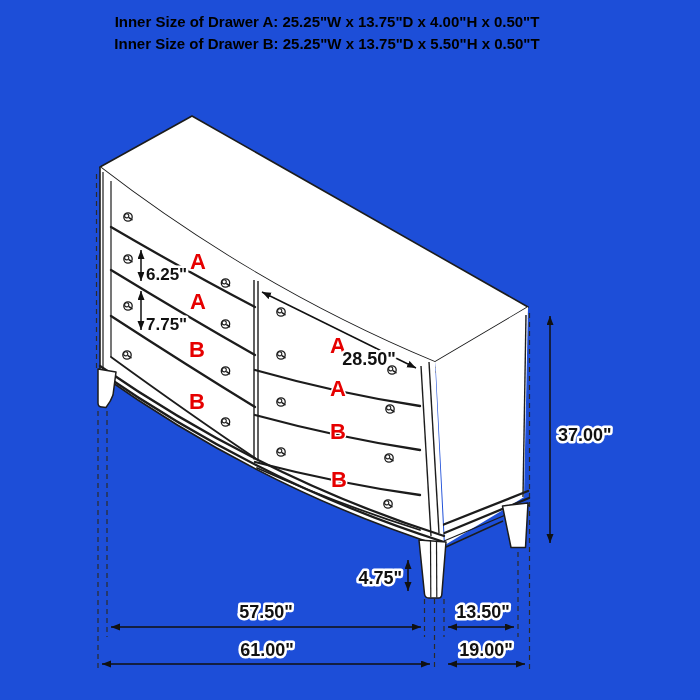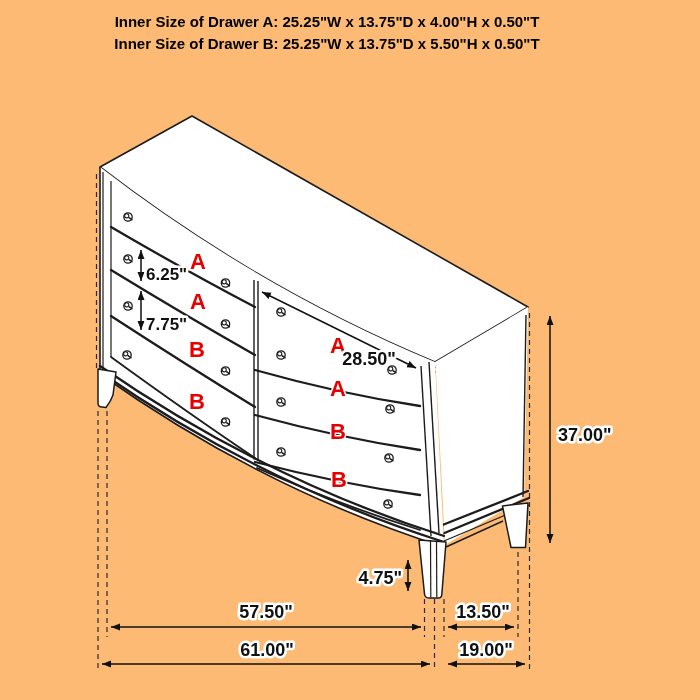--- a/index.html
+++ b/index.html
@@ -4,21 +4,21 @@
 <style>
   html, body {
     margin: 0;
     padding: 0;
     background: #ffffff;
   }
   #stage {
     position: relative;
     width: 700px;
     height: 700px;
-    background: #fdba74;
+    background: #1d4ed8;
     font-family: "Liberation Sans", sans-serif;
     overflow: hidden;
   }
   svg { display: block; }
   text { font-family: "Liberation Sans", sans-serif; }
   .title-line {
     font-size: 15px;
     font-weight: bold;
     fill: #000000;
   }

